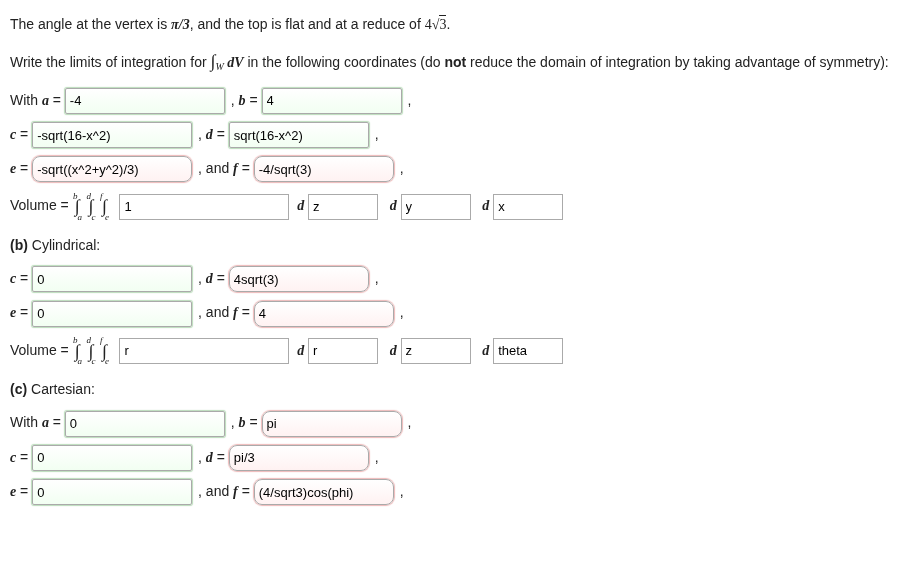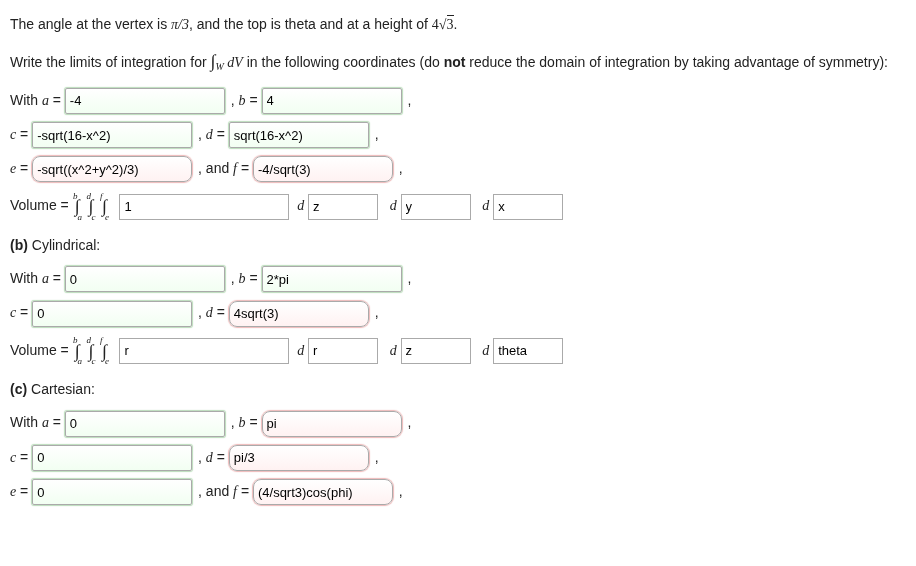--- a/index.html
+++ b/index.html
@@ -10,21 +10,21 @@
     margin: 0;
     width: 916px;
     box-sizing: border-box;
     background: #fff;
   }
   .line {
     margin: 4px 0 8px 0;
     line-height: 1.8;
   }
   .nowrap { white-space: nowrap; }
-  .mathit { font-style: italic; font-family: 'Times New Roman', serif; }
+  .mathit { font-style: italic; font-family: 'Times New Roman', serif; font-weight: bold; }
   .mathrm { font-family: 'Times New Roman', serif; text-align: right; }
   input[type=text] {
     font-family: Arial, sans-serif;
     font-size: 13px;
     padding: 2px 4px;
     height: 20px;
     box-sizing: content-box;
     vertical-align: middle;
     border: 1px solid #aaa;
   }
@@ -77,21 +77,21 @@
     border-top: 1px solid #222;
     padding-top: 1px;
   }
   .comma-after { margin-left: 2px; }
   .sub-w { font-style: italic; font-size: 10px; position:relative; bottom:-3px; }
 </style>
 </head>
 <body>
 
 <div class="line">
-  <span>The angle at the vertex is </span><span class="mathit nowrap"><span>π</span>/<span>3</span></span><span>, and the top is theta and at a height of </span><span class="mathrm nowrap"><span>4</span>√<span class="overline">3</span></span><span>.</span>
+  <span>The angle at the vertex is </span><span class="mathit nowrap"><span>π</span>/<span>3</span></span><span>, and the top is flat and at a reduce of </span><span class="mathrm nowrap"><span>4</span>√<span class="overline">3</span></span><span>.</span>
 </div>
 
 <div class="line">
   <span>Write the limits of integration for </span><span class="mathrm nowrap"><span class="big" style="font-size:18px;">∫</span><span class="sub-w">W</span> <span class="mathit">dV</span></span><span> in the following coordinates (do </span><b>not</b><span> reduce the domain of integration by taking advantage of symmetry):</span>
 </div>
 
 <div class="sect">
 
   <div class="line nowrap">
     <span>With </span><span class="mathit">a</span><span> = </span>
@@ -125,36 +125,36 @@
     &nbsp;&nbsp;<span class="mathit">d</span>
     <input type="text" class="w-diff" value="y" style="">
     &nbsp;&nbsp;<span class="mathit">d</span>
     <input type="text" class="w-diff" value="x" style="">
   </div>
 </div>
 
 <div class="sect">
   <div class="line"><b>(b)</b> <span>Cylindrical:</span></div>
 
-  <div class="line nowrap">
-    <span>With </span><span class="mathit">a</span><span> = </span>
-    <input type="text" class="w-wide green" value="0" style="">
-    <span class="comma-after">, </span><span class="mathit">b</span><span> = </span>
-    <input type="text" class="w-med green" value="2*pi" style="">
-    <span class="comma-after">,</span>
-  </div>
 
   <div class="line nowrap">
     <span class="mathit">c</span><span> = </span>
     <input type="text" class="w-wide green" value="0" style="">
     <span class="comma-after">, </span><span class="mathit">d</span><span> = </span>
     <input type="text" class="w-med red" value="4sqrt(3)" style="">
     <span class="comma-after">,</span>
   </div>
 
+  <div class="line nowrap">
+    <span class="mathit">e</span><span> = </span>
+    <input type="text" class="w-wide green" value="0" style="">
+    <span class="comma-after">, </span><span>and</span> <span class="mathit">f</span><span> = </span>
+    <input type="text" class="w-med red" value="4" style="">
+    <span class="comma-after">,</span>
+  </div>
 
   <div class="line nowrap">
     <span>Volume = </span><span class="tripleint"><span class="big">∫</span><sub>a</sub><sup>b</sup><span class="big">∫</span><sub>c</sub><sup>d</sup><span class="big">∫</span><sub>e</sub><sup>f</sup></span>
     <input type="text" class="w-int" value="r" style="">
     &nbsp;<span class="mathit">d</span>
     <input type="text" class="w-diff" value="r" style="">
     &nbsp;&nbsp;<span class="mathit">d</span>
     <input type="text" class="w-diff" value="z" style="">
     &nbsp;&nbsp;<span class="mathit">d</span>
     <input type="text" class="w-diff" value="theta" style="">

